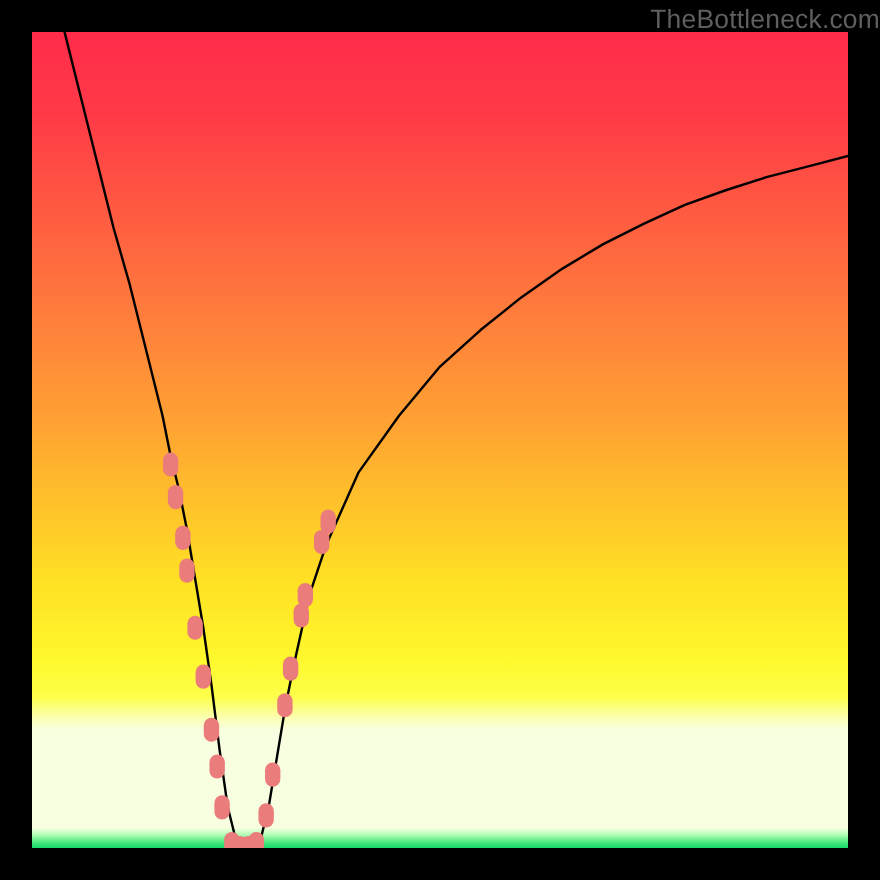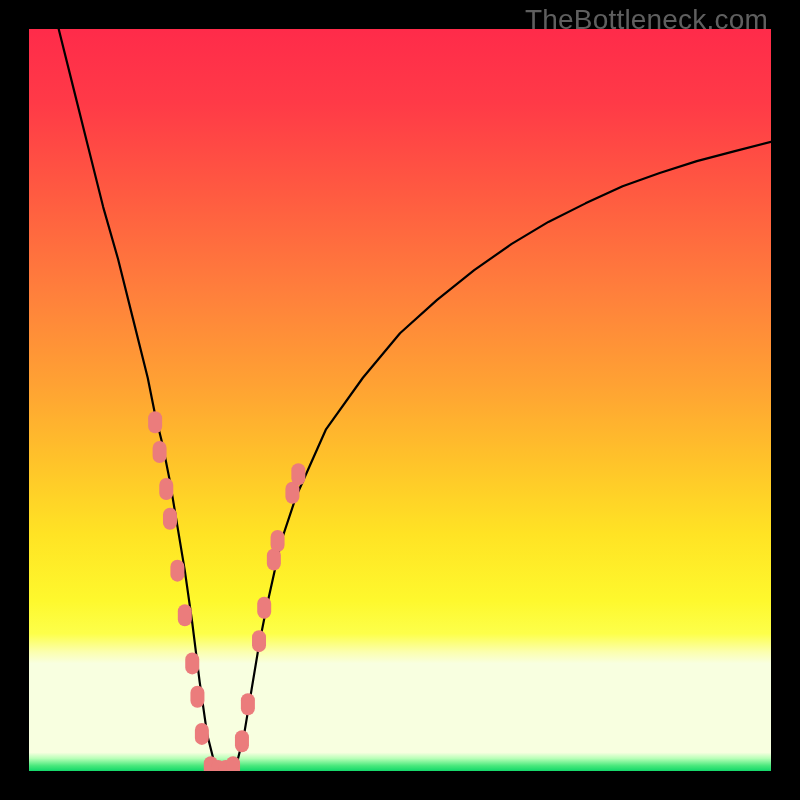--- a/index.html
+++ b/index.html
@@ -30,23 +30,23 @@
     left: 0; top: 0; right: 0; bottom: 0;
   }
   .curve-svg {
     position: absolute;
     left: 0; top: 0;
     width: 742px; height: 742px;
   }
   .watermark {
     position: absolute;
     top: 4px;
-    right: 32px;
+    right: 0;
     color: #5f5f5f;
-    font-size: 28px;
+    font-size: 24px;
     font-weight: 500;
     letter-spacing: 0.2px;
     user-select: none;
   }
   .dot {
     fill: #eb7c7c;
     stroke: none;
   }
 </style>
 </head>

